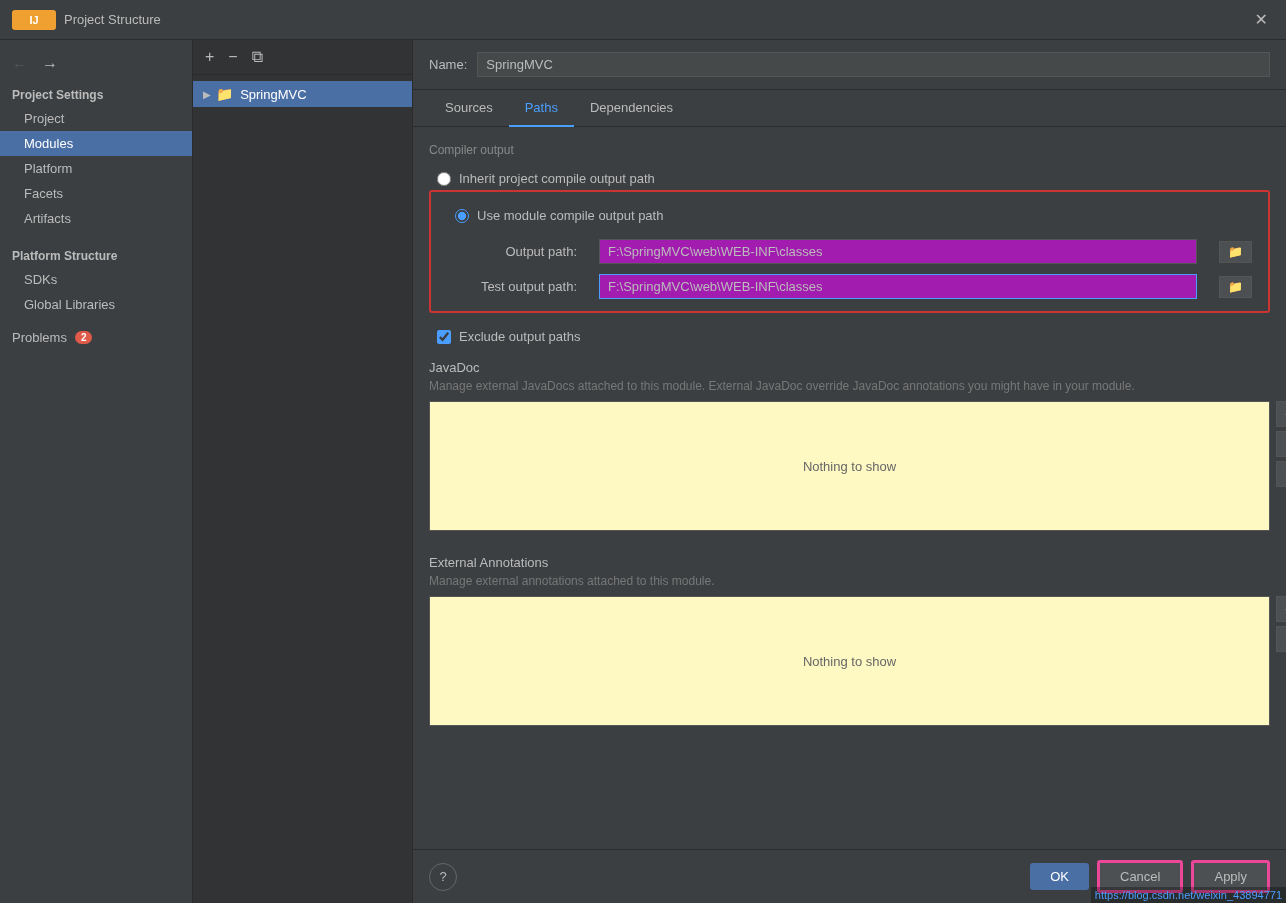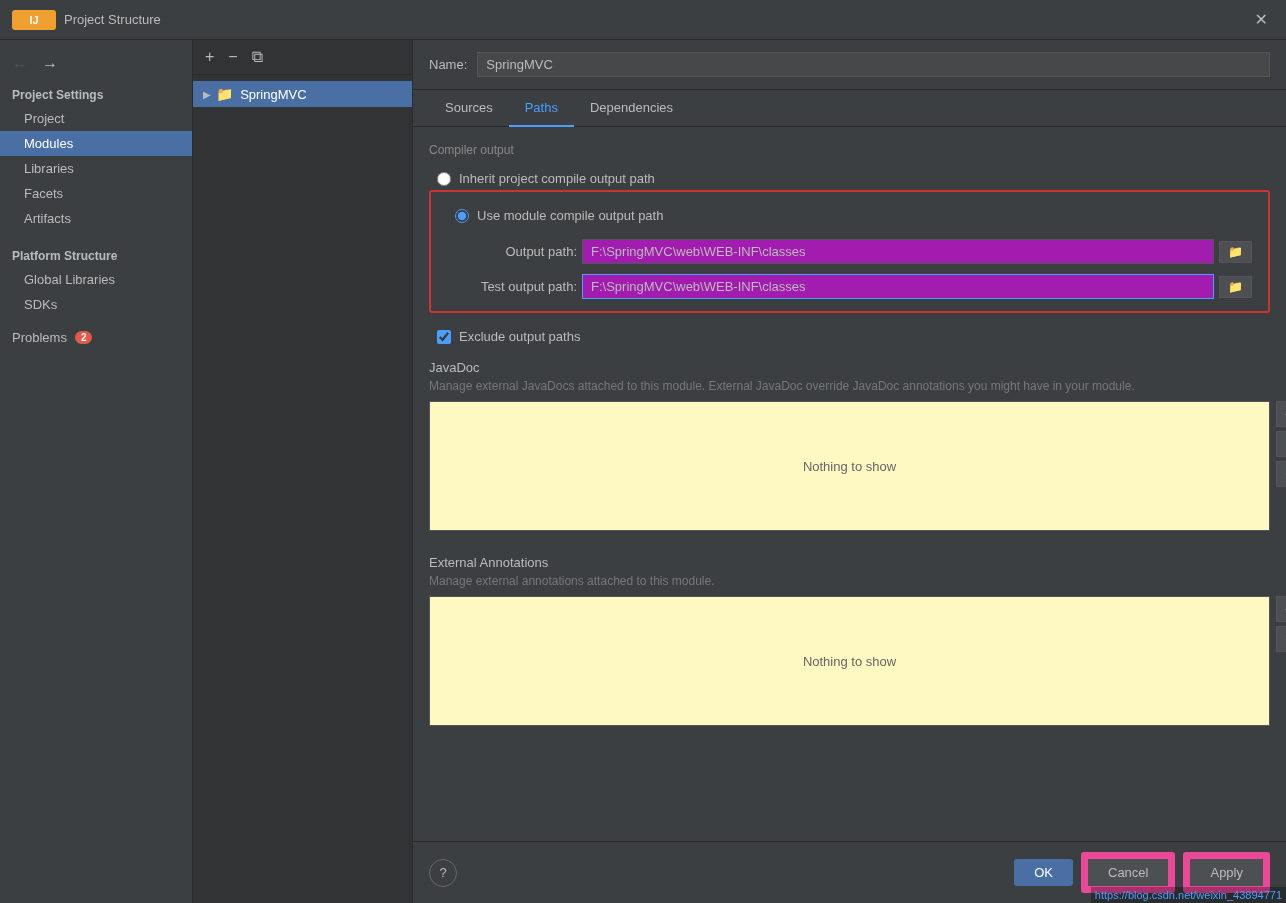--- a/index.html
+++ b/index.html
@@ -258,21 +258,21 @@
     .red-border-box {
       border: 2px solid #cc3333;
       border-radius: 3px;
       padding: 12px 16px;
       margin-bottom: 12px;
     }
 
     .path-row {
       display: flex;
       align-items: center;
-      gap: 5px;
+      gap: 22px;
       margin-bottom: 10px;
     }
     .path-row:last-child { margin-bottom: 0; }
     .path-label {
       color: #bbbbbb;
       font-size: 13px;
       white-space: nowrap;
       text-align: right;
       width: 130px;
       flex-shrink: 0;
@@ -385,21 +385,21 @@
       border-radius: 3px;
       border: none;
     }
     .btn-primary {
       background: #4a6fa5;
       color: #fff;
     }
     .btn-default {
       background: #4c5052;
       color: #bbbbbb;
-      border: 7px solid #ec4899;
+      border: 3px solid #ec4899;
     }
 
     .help-btn {
       width: 28px;
       height: 28px;
       border-radius: 50%;
       border: 1px solid #666;
       background: none;
       color: #bbbbbb;
       cursor: pointer;
@@ -451,36 +451,36 @@
 
       <div class="section-header">Project Settings</div>
 
       <div class="nav-item">
         <span>Project</span>
       </div>
       <div class="nav-item active">
         <span>Modules</span>
       </div>
       <div class="nav-item">
-        <span>Libraries</span>
+        <span>Platform</span>
       </div>
       <div class="nav-item">
         <span>Facets</span>
       </div>
       <div class="nav-item">
         <span>Artifacts</span>
       </div>
 
       <div class="section-header platform-section">Platform Structure</div>
 
       <div class="nav-item">
+        <span>SDKs</span>
+      </div>
+      <div class="nav-item">
         <span>Global Libraries</span>
-      </div>
-      <div class="nav-item">
-        <span>SDKs</span>
       </div>
 
       <div class="problems-item">
         <span>Problems</span>
         <span class="badge">2</span>
       </div>
     </div>
 
     <div class="module-panel">
       <div class="module-toolbar">

